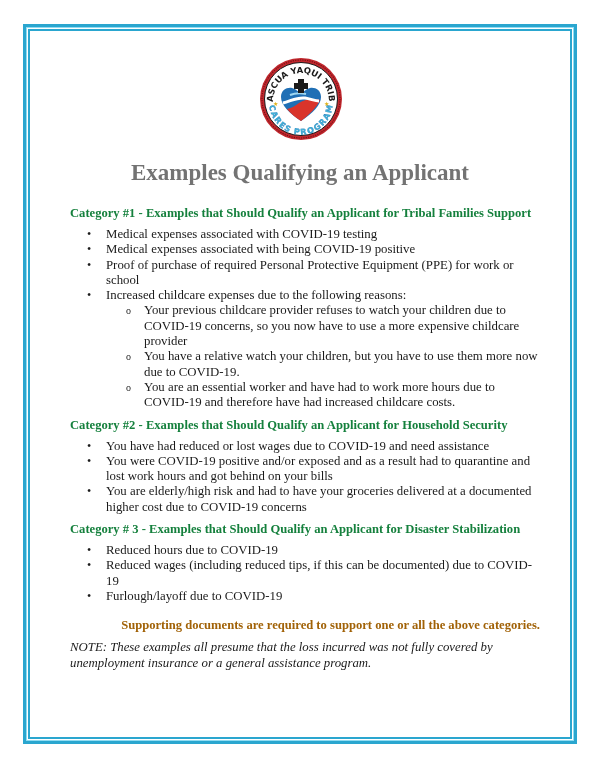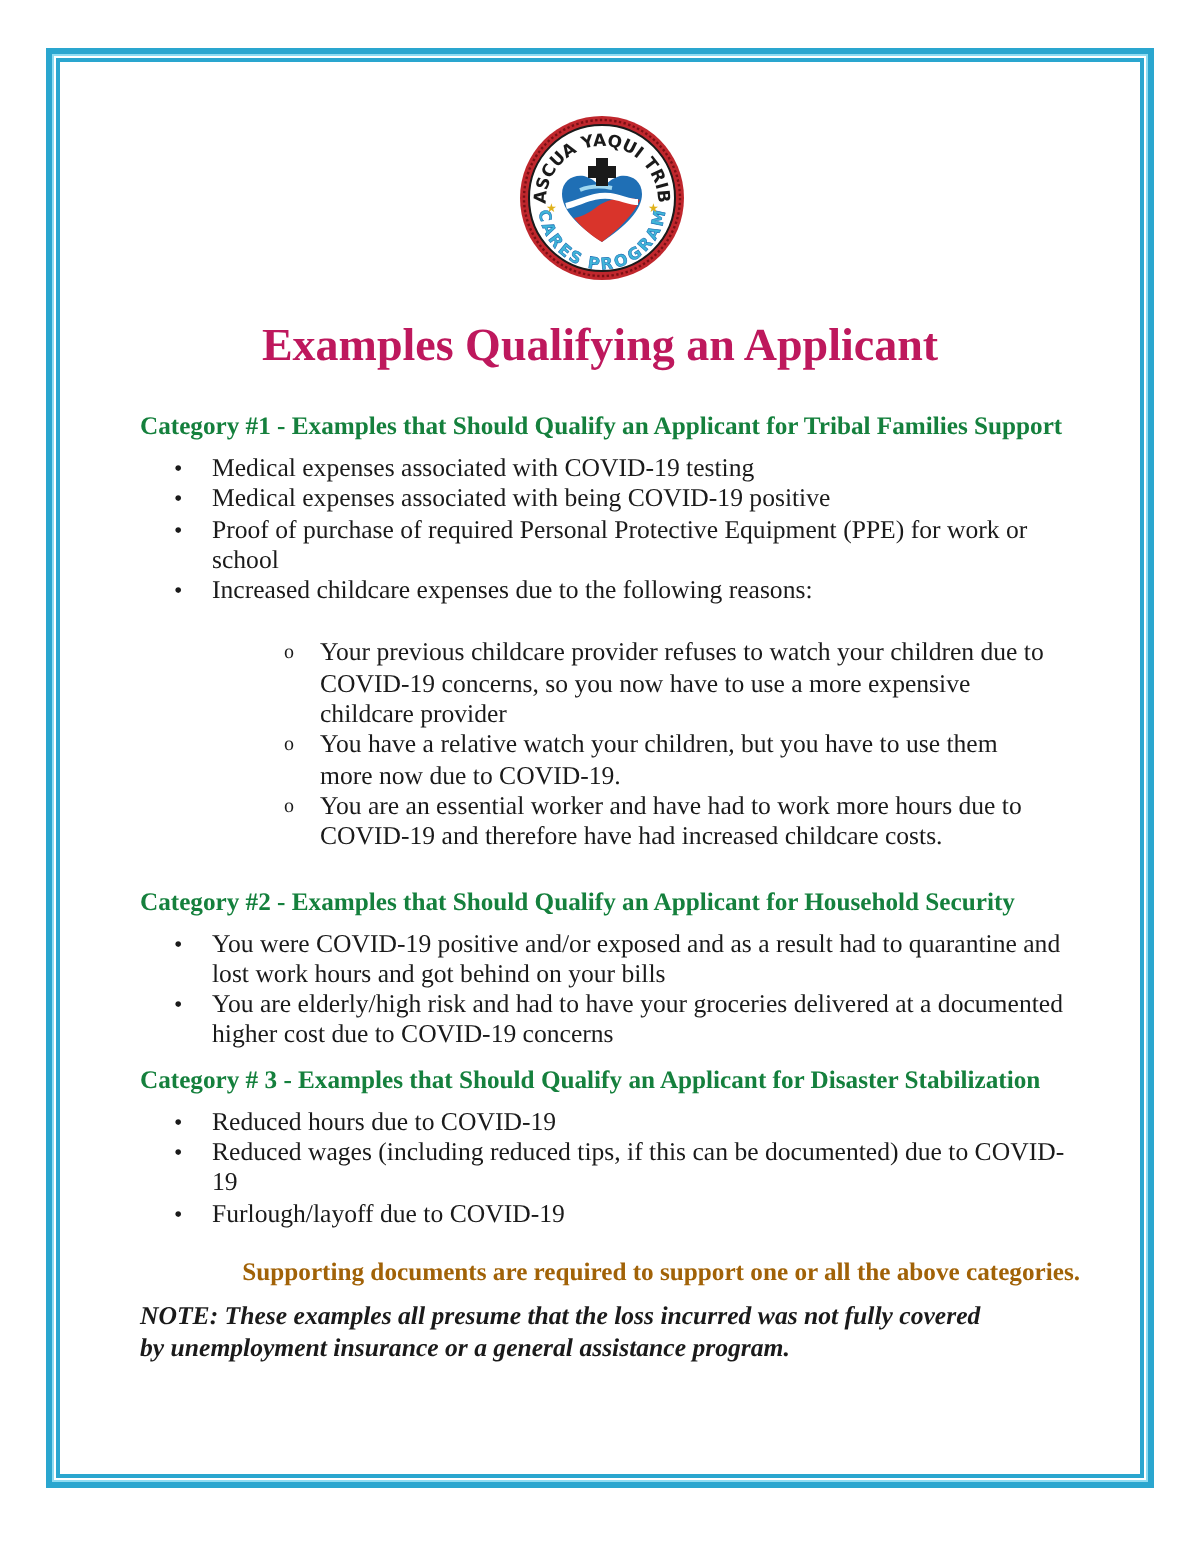--- a/index.html
+++ b/index.html
@@ -6,31 +6,31 @@
     body { width: 600px; height: 776px; position: relative; overflow: hidden;
            font-family: "Liberation Serif", "DejaVu Serif", serif; color: #1a1a1a; }
     .frame-outer { position: absolute; left: 23px; top: 24px; width: 554px; height: 720px;
                    border: 3px solid #2aa6cf; box-sizing: border-box; }
     .frame-mid { position: absolute; left: 26px; top: 27px; width: 548px; height: 714px;
                  border: 1px solid #8fdcf2; box-sizing: border-box; }
     .frame-inner { position: absolute; left: 28px; top: 29px; width: 544px; height: 710px;
                    border: 2px solid #2aa6cf; box-sizing: border-box; }
     .logo { position: absolute; left: 259px; top: 57px; width: 84px; height: 84px; }
     .title { position: absolute; left: 0; width: 600px; top: 160px; text-align: center;
-             font-size: 23px; font-weight: bold; color: #be185d; margin: 0; }
+             font-size: 23px; font-weight: bold; color: #737373; margin: 0; }
     .content { position: absolute; left: 70px; top: 205px; width: 470px; }
     .cat-head { font-size: 12.6px; font-weight: bold; color: #15803d; margin: 0 0 6px 0; line-height: 16px; }
     ul.bullets { list-style: none; margin: 0 0 6px 0; padding: 0; }
     ul.bullets > li { position: relative; padding-left: 36px; font-size: 12.8px; line-height: 15.3px; }
     ul.bullets > li::before { content: "\2022"; position: absolute; left: 17px; top: 0; font-size: 12px; }
-    ul.subs { list-style: none; margin: 16px; padding: 0; }
+    ul.subs { list-style: none; margin: 0; padding: 0; }
     ul.subs > li { position: relative; padding-left: 74px; font-size: 12.8px; line-height: 15.3px; margin-left: -36px; }
     ul.subs > li::before { content: "o"; position: absolute; left: 56px; top: 0; font-size: 10px; }
     .support { text-align: right; font-weight: bold; color: #a16207; font-size: 12.6px; margin: 14px 0 6px 0; padding-left: 20px; }
-    .note { font-style: italic; font-size: 12.8px; line-height: 16px; margin: 0; padding-right: 40px; font-weight: bold; }
+    .note { font-style: italic; font-size: 12.8px; line-height: 16px; margin: 0; padding-right: 40px; }
   </style>
 </head>
 <body>
 
 <div class="frame-outer"></div>
 <div class="frame-mid"></div>
 <div class="frame-inner"></div>
 
 <svg class="logo" viewBox="0 0 84 84" xmlns="http://www.w3.org/2000/svg">
   <defs>
@@ -72,20 +72,21 @@
           <li>You have a relative watch your children, but you have to use them more now due to COVID-19.</li>
           <li>You are an essential worker and have had to work more hours due to COVID-19 and therefore have had increased childcare costs.</li>
         </ul>
       </li>
     </ul>
   </section>
 
   <section>
     <p class="cat-head">Category #2 - Examples that Should Qualify an Applicant for Household Security</p>
     <ul class="bullets">
+      <li>You have had reduced or lost wages due to COVID-19 and need assistance</li>
       <li>You were COVID-19 positive and/or exposed and as a result had to quarantine and lost work hours and got behind on your bills</li>
       <li>You are elderly/high risk and had to have your groceries delivered at a documented higher cost due to COVID-19 concerns</li>
     </ul>
   </section>
 
   <section>
     <p class="cat-head">Category # 3 - Examples that Should Qualify an Applicant for Disaster Stabilization</p>
     <ul class="bullets">
       <li>Reduced hours due to COVID-19</li>
       <li>Reduced wages (including reduced tips, if this can be documented) due to COVID-19</li>

